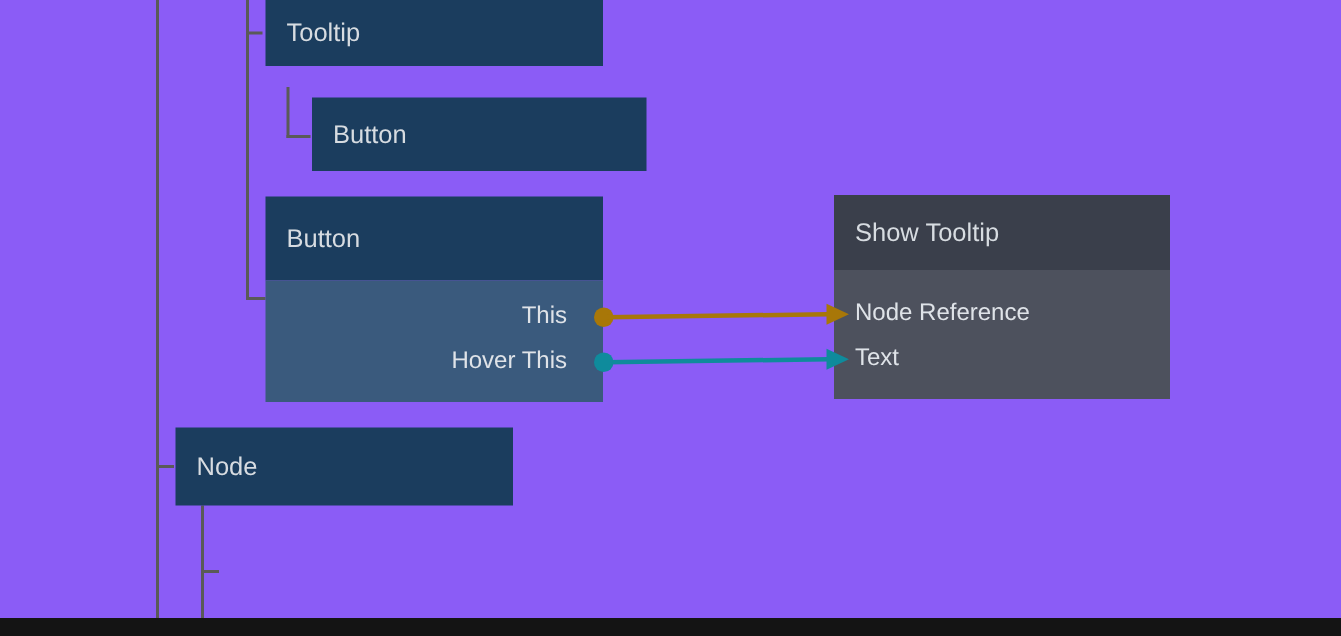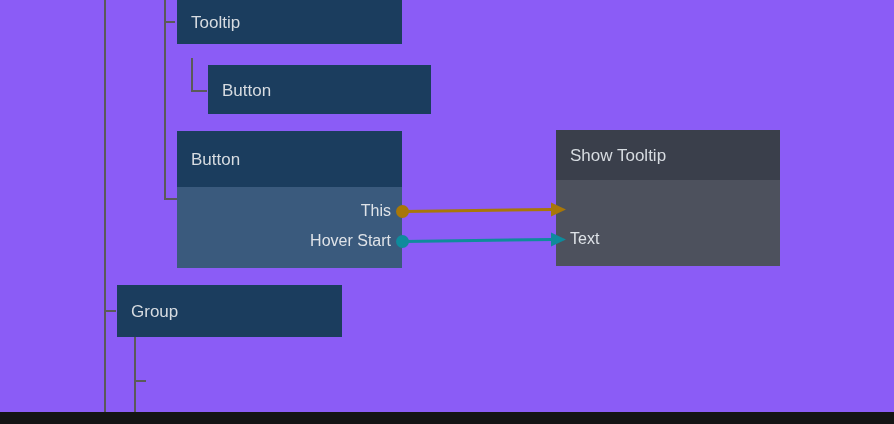--- a/index.html
+++ b/index.html
@@ -79,21 +79,21 @@
   .graph-node.grey .gn-body { background: #4d515d; }
 
   .port-row {
     position: absolute;
     height: 22px;
     display: flex;
     align-items: center;
     white-space: nowrap;
   }
   .port-row.out {
-    right: 11px;
+    right: 24px;
   }
   .port-row.in {
     left: 14px;
     justify-content: flex-start;
   }
   .port-label {
     color: #dfe3e8;
     font-size: 16px;
     line-height: 1;
   }
@@ -136,49 +136,52 @@
 
   <div class="scene-node" style="left:177px; top:0px; width:225px; height:44px;">
     <span class="node-title">Tooltip</span>
   </div>
 
   <div class="scene-node" style="left:208px; top:65px; width:223px; height:49px;">
     <span class="node-title">Button</span>
   </div>
 
   <div class="scene-node" style="left:117px; top:285px; width:225px; height:52px;">
-    <span class="node-title">Group</span>
+    <span class="node-title">Node</span>
   </div>
 
 
   <div class="scene-node" style="left:147px; top:420px; width:224px; height:4px;"></div>
 
   <div class="graph-node blue" style="left:177px; top:131px; width:225px; height:137px;">
     <div class="gn-header" style="height:56px;">
       <span class="gn-header-title">Button</span>
     </div>
     <div class="gn-body" style="top:56px;"></div>
 
     <div class="port-row out" style="top:69px;">
       <span class="port-label">This</span>
     </div>
     <div class="port-row out" style="top:99px;">
-      <span class="port-label">Hover Start</span>
+      <span class="port-label">Hover This</span>
     </div>
   </div>
 
   <div class="port-dot" style="left:396px; top:205px; background:#a87708;"></div>
   <div class="port-dot" style="left:396px; top:235px; background:#0f8b9c;"></div>
 
   <div class="graph-node grey" style="left:556px; top:130px; width:224px; height:136px;">
     <div class="gn-header" style="height:50px;">
       <span class="gn-header-title">Show Tooltip</span>
     </div>
     <div class="gn-body" style="top:50px;"></div>
 
+    <div class="port-row in" style="top:68px;">
+      <span class="port-label">Node Reference</span>
+    </div>
     <div class="port-row in" style="top:98px;">
       <span class="port-label">Text</span>
     </div>
   </div>
 
   <svg id="wires" viewBox="0 0 894 424">
     <g>
       <path d="M 404 211.5 L 552 209.5" stroke="#a87708" stroke-width="3" fill="none"></path>
       <path d="M 551 202.5 L 566 209.5 L 551 216.5 Z" fill="#a87708"></path>
     </g>

